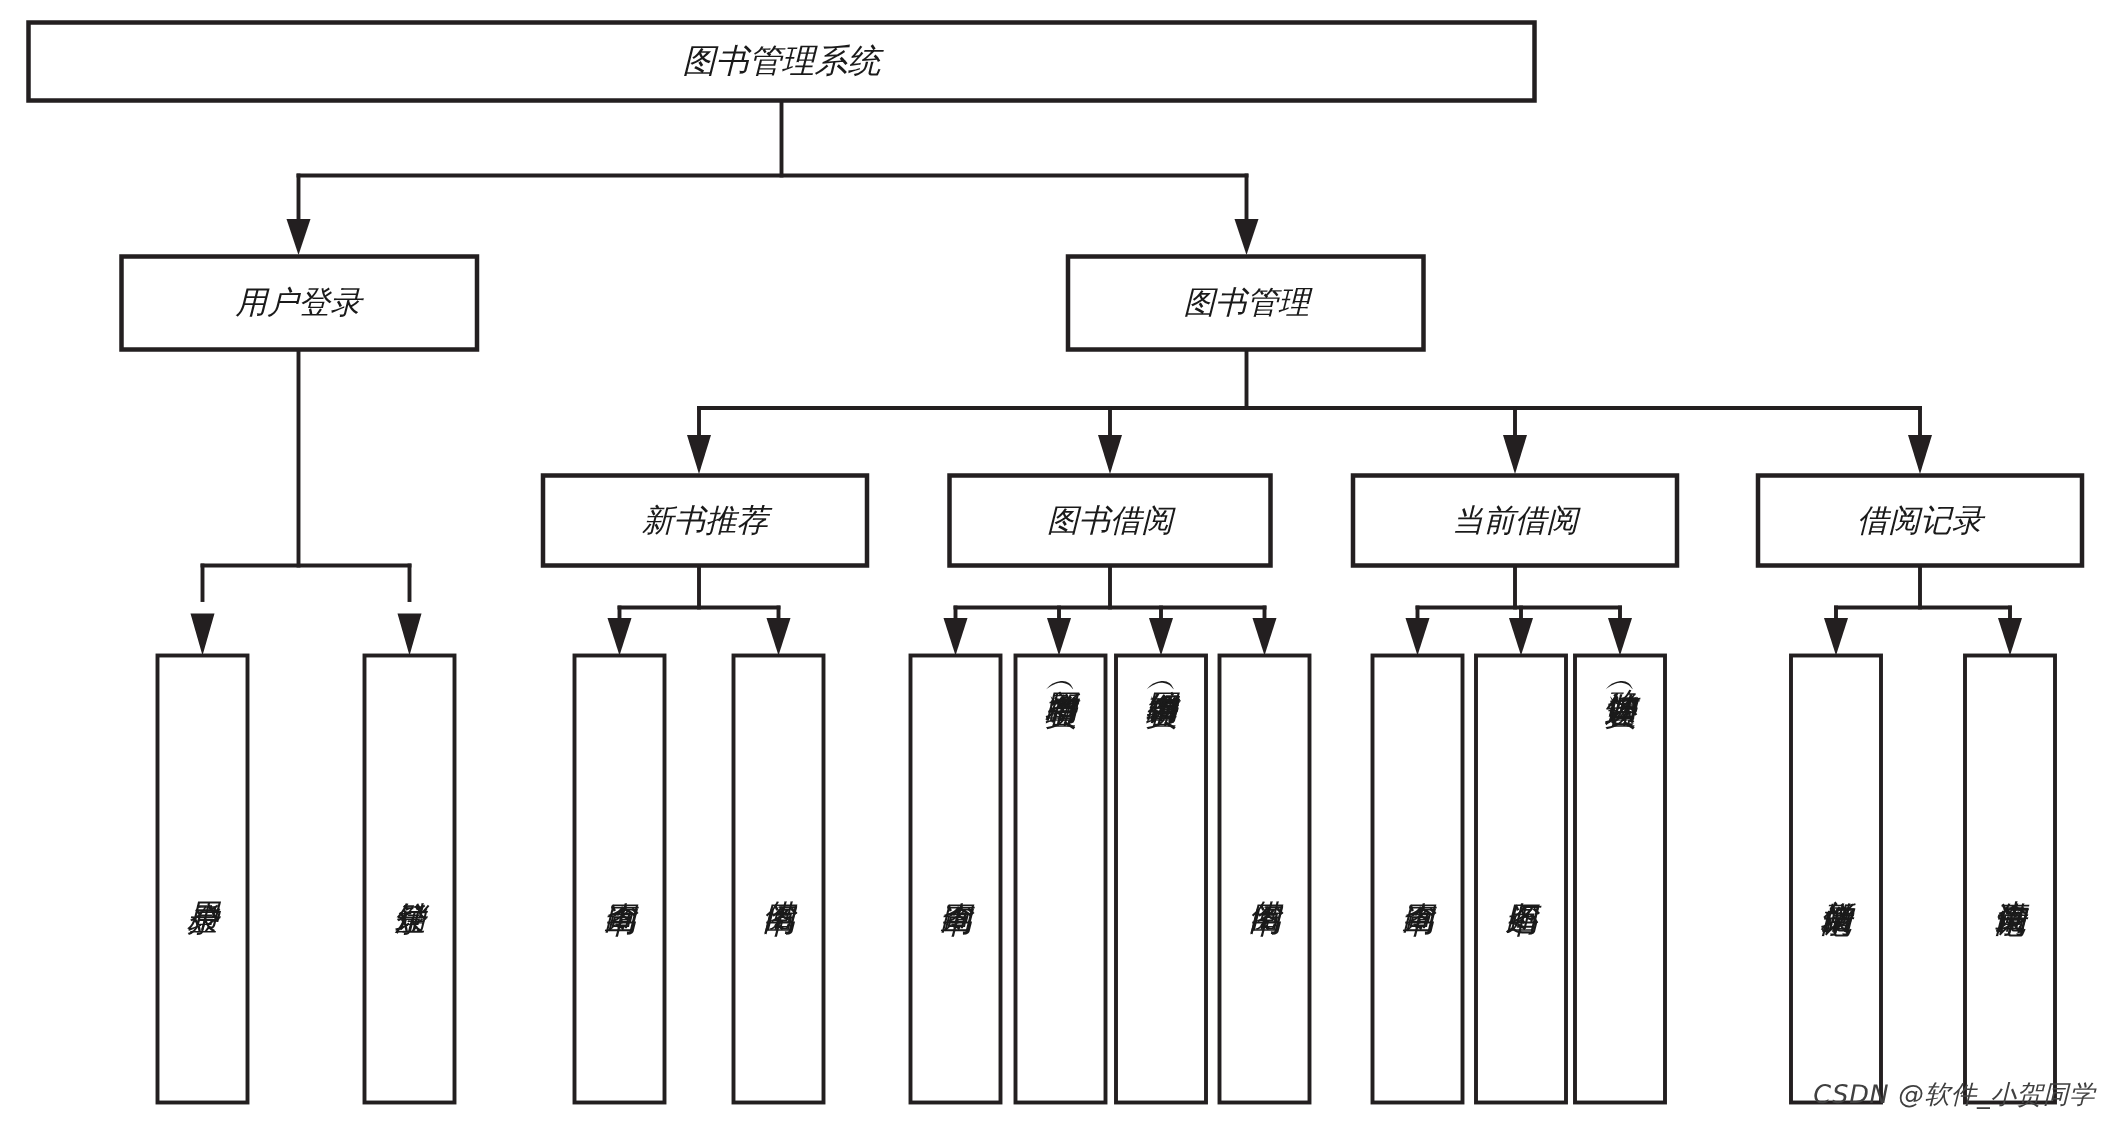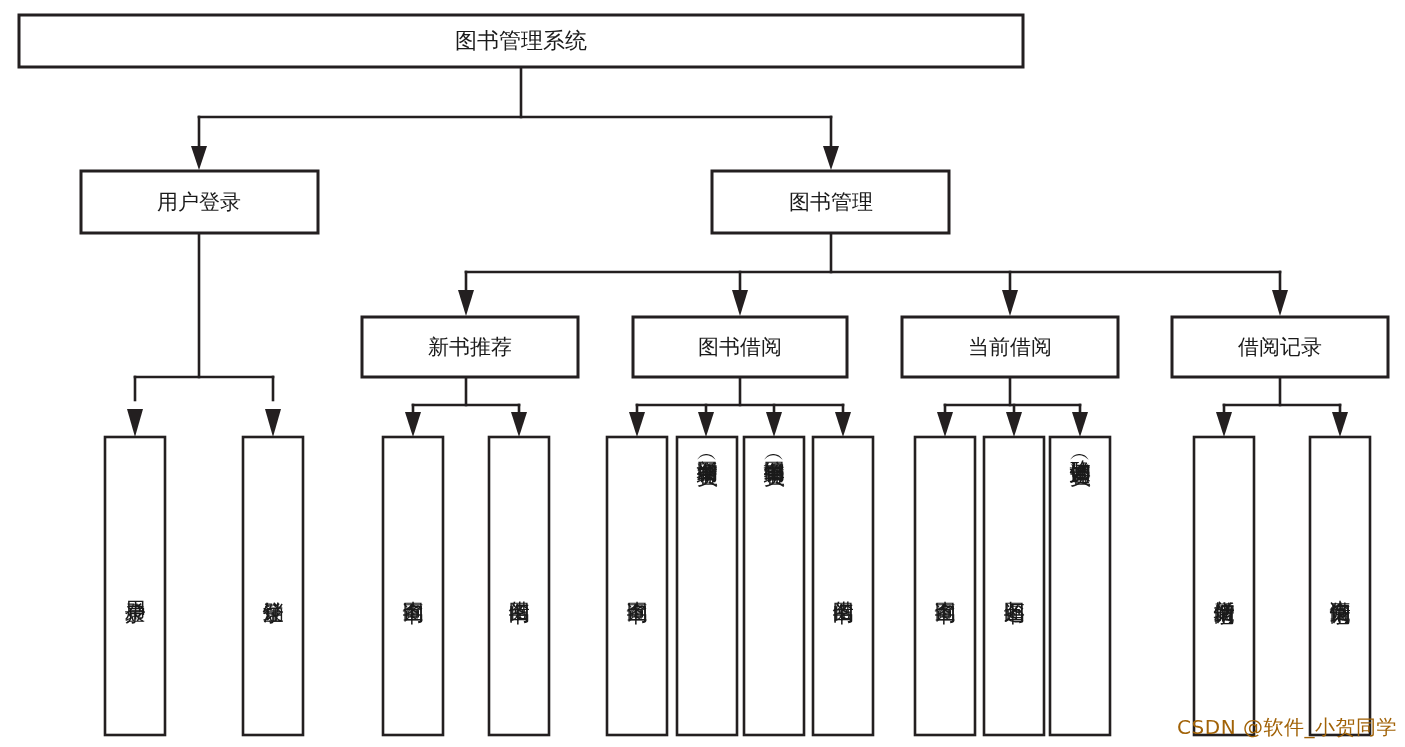--- a/index.html
+++ b/index.html
@@ -11,20 +11,21 @@
     width: 1405px;
     height: 747px;
     font-family: "DejaVu Sans", "Liberation Sans", sans-serif;
     overflow: hidden;
     position: relative;
   }
   #diagram-root {
     position: relative;
     width: 1405px;
     height: 747px;
+    font-style: italic;
   }
   svg.flow {
     position: absolute;
     top: 0;
     left: 0;
     width: 1405px;
     height: 747px;
     display: block;
   }
   .node-rect {
@@ -71,22 +72,22 @@
     line-height: 1.06;
     color: #1a1a1a;
     letter-spacing: 1px;
     white-space: nowrap;
   }
   .watermark {
     position: absolute;
     right: 8px;
     bottom: 6px;
     font-family: "DejaVu Sans", "Liberation Sans", sans-serif;
-    font-size: 20px;
-    color: #a16207;
+    font-size: 17px;
+    color: #404040;
     letter-spacing: 0.5px;
     user-select: none;
   }
 </style>
 </head>
 <body>
 
 <div id="diagram-root">
 
   <svg class="flow" viewBox="0 0 1405 747" xmlns="http://www.w3.org/2000/svg">

